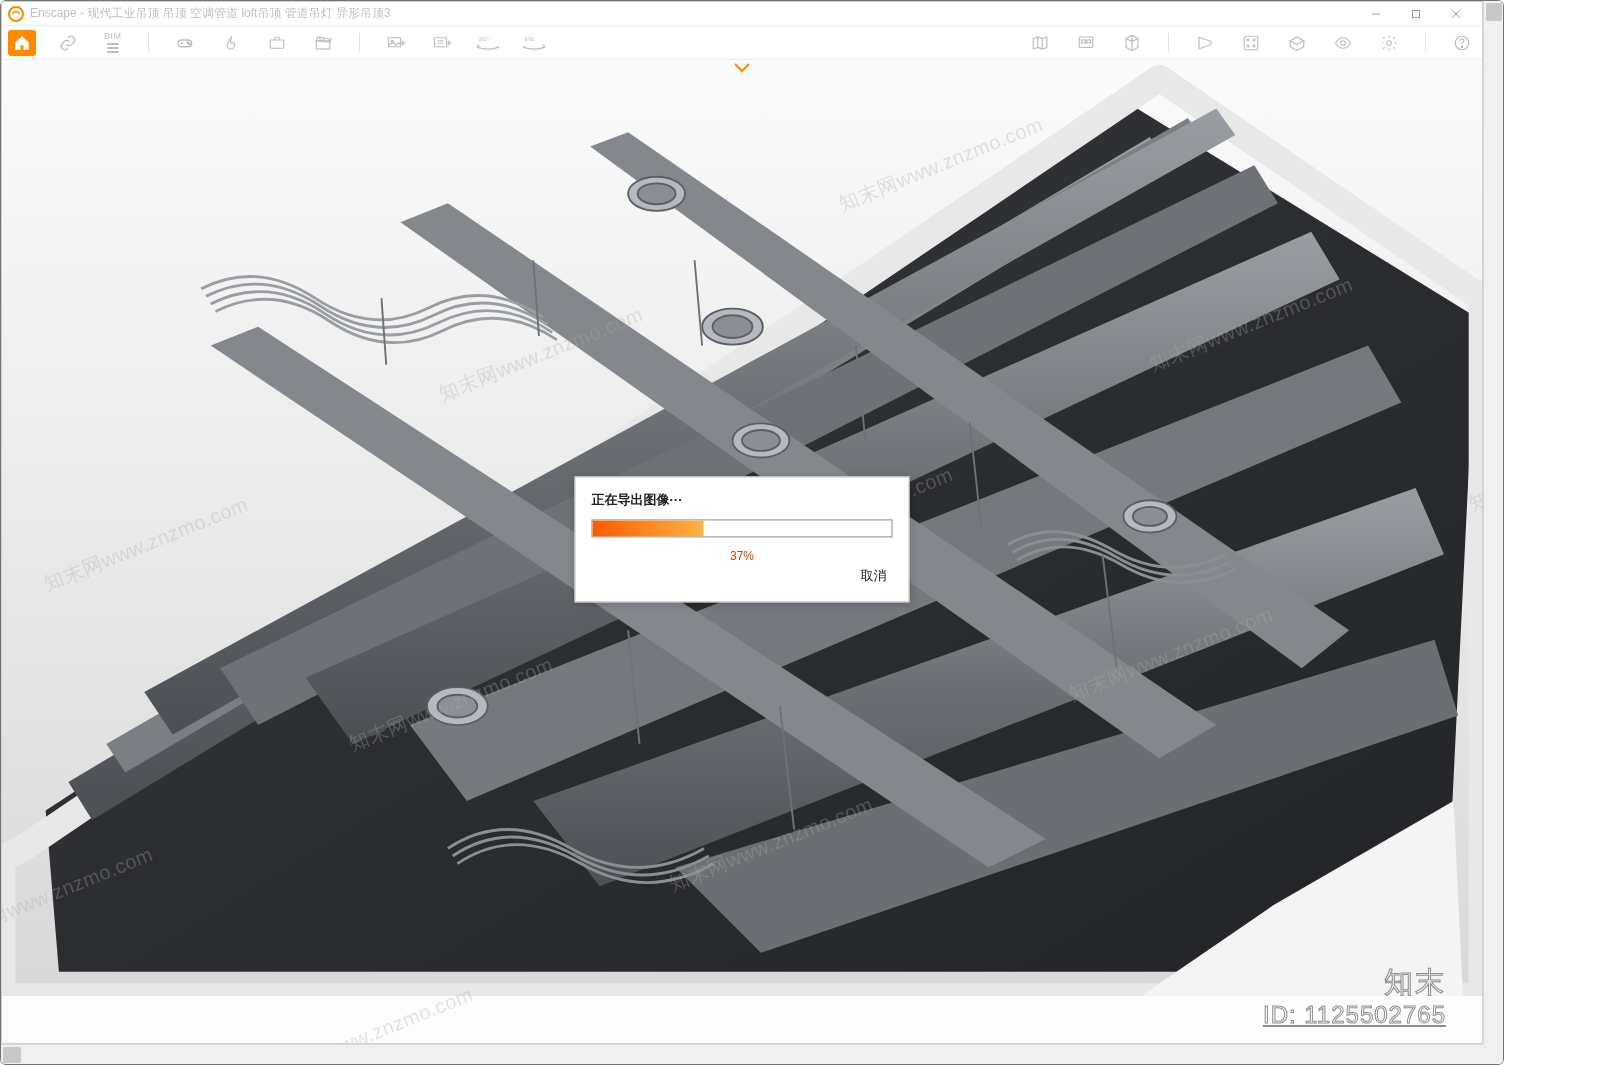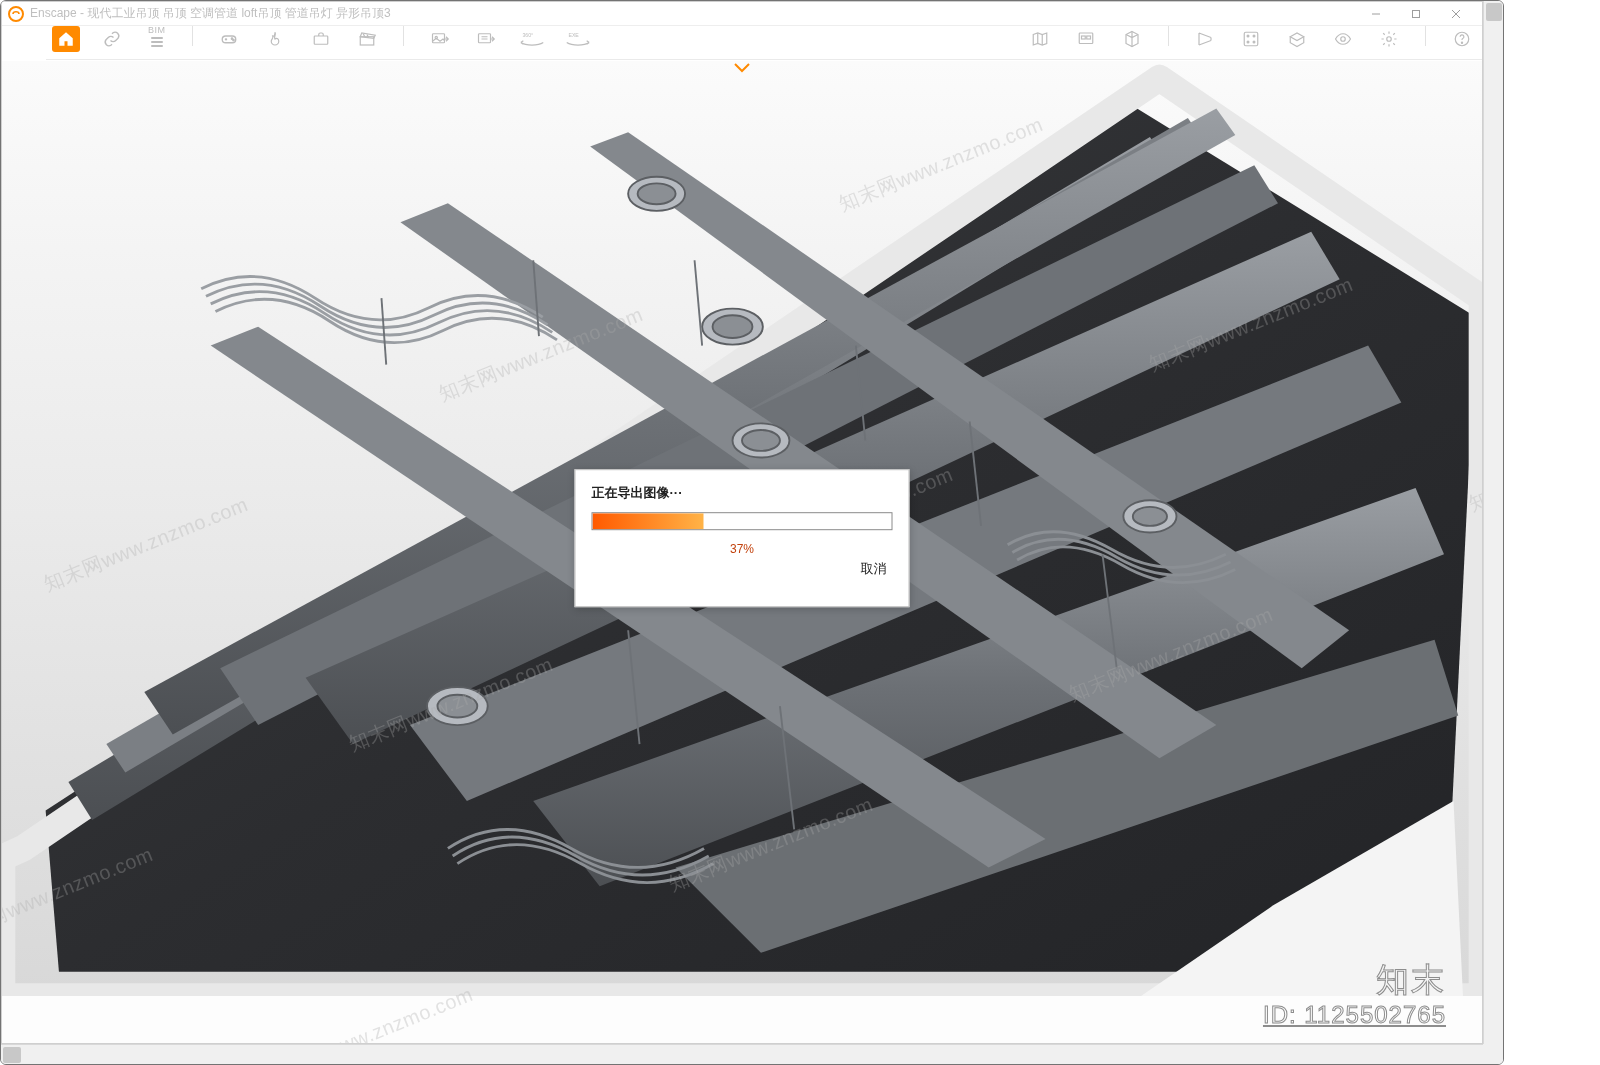--- a/index.html
+++ b/index.html
@@ -16,49 +16,49 @@
   
   .inner { position:absolute; left:0; top:0; right:20px; bottom:20px; border:1px solid #cfcfcf; background:#fff; }
 
   .titlebar { height:24px; display:flex; align-items:center; padding:0 6px; background:#fff; color:#bfbfbf; font-size:12px; border-bottom:1px solid #eee; }
   .titlebar .logo { width:16px; height:16px; margin-right:6px; }
   .titlebar .t { flex:1; white-space:nowrap; overflow:hidden; text-overflow:ellipsis; }
   .winbtns { display:flex; gap:0; }
   .winbtns .wb { width:40px; height:22px; display:flex; align-items:center; justify-content:center; color:#9e9e9e; }
   .winbtns .wb svg { width:10px; height:10px; }
 
-  .toolbar { height:34px; display:flex; align-items:flex-start; padding:0 6px; border-bottom:1px solid #eaeaea; gap:18px;margin-left:44px; }
+  .toolbar { height:34px; display:flex; align-items:center; padding:0 6px; border-bottom:1px solid #eaeaea; gap:18px; }
   .toolbar .sep { width:1px; height:20px; background:#e2e2e2; margin:0 4px; }
   .toolbar .ico { width:28px; height:26px; display:flex; align-items:center; justify-content:center; color:#bdbdbd; border-radius:3px; }
   .toolbar .ico.active { background:#ff8a00; color:#fff; }
   .toolbar .spacer { flex:1; }
   .toolbar .bim-wrap { display:flex; flex-direction:column; align-items:center; gap:0; line-height:1; margin:0 4px; }
   .toolbar .bim-wrap .bim-txt { font-size:9px; color:#bdbdbd; letter-spacing:0.5px; }
   .toolbar .bim-wrap .bim-bars { display:flex; gap:1px; margin-top:2px; }
   .toolbar .bim-wrap .bim-bars span { width:12px; height:2px; background:#bdbdbd; border-radius:1px; }
 
   
   .viewport { position:absolute; left:0; top:59px; right:0; bottom:0; overflow:hidden; background:#fdfdfd; }
   .render { position:absolute; inset:0; }
 
   
   .chev { position:absolute; left:50%; top:58px; transform:translateX(-50%); width:34px; height:16px; z-index:5; color:#ff8a00; }
 
   
-  .dialog { position:absolute; left:50%; top:50%; transform:translate(-50%,-60%); width:335px; background:#fff; border:1px solid #bcbcbc; box-shadow:0 2px 8px rgba(0,0,0,0.2); padding:14px 16px 24px; z-index:20; }
+  .dialog { position:absolute; left:50%; top:50%; transform:translate(-50%,-60%); width:335px; background:#fff; border:1px solid #bcbcbc; box-shadow:0 2px 8px rgba(0,0,0,0.2); padding:14px 16px 12px; z-index:20; }
   .dialog .dlg-title { font-size:13px; font-weight:600; color:#222; margin-bottom:10px; }
   .dialog .bar { height:18px; border:1px solid #8a8a8a; background:#fff; overflow:hidden; }
   .dialog .bar .fill { height:100%; background:linear-gradient(90deg,#ff5a00 0%, #ffb347 100%); }
   .dialog .pct { text-align:center; margin-top:12px; font-size:12px; color:#c2410c; }
   .dialog .btnrow { text-align:right; }
   .dialog .btnrow .cancel { font-size:13px; color:#222; padding:4px 6px; cursor:pointer; background:none; border:none; }
 
   
   .wm { position:absolute; right:36px; bottom:14px; text-align:right; z-index:15; pointer-events:none; }
-  .wm .wm1 { font-size:33px; font-weight:300; color:#8d8d8d; letter-spacing:2px; font-family:Liberation Mono, monospace; -webkit-text-stroke:1px #8d8d8d; color:transparent; }
+  .wm .wm1 { font-size:29px; font-weight:300; color:#8d8d8d; letter-spacing:2px; font-family:Liberation Mono, monospace; -webkit-text-stroke:1px #8d8d8d; color:transparent; }
   .wm .wm2 { font-size:24px; color:#8d8d8d; -webkit-text-stroke:1px #8d8d8d; color:transparent; letter-spacing:1px; margin-top:-2px;text-decoration:underline; }
 
   
   .dw { position:absolute; color:rgba(170,170,170,0.32); font-size:20px; font-weight:500; transform:rotate(-22deg); white-space:nowrap; pointer-events:none; z-index:14; letter-spacing:0.5px; }
 
   svg { display:block; }
 </style>
 </head>
 <body>
 

